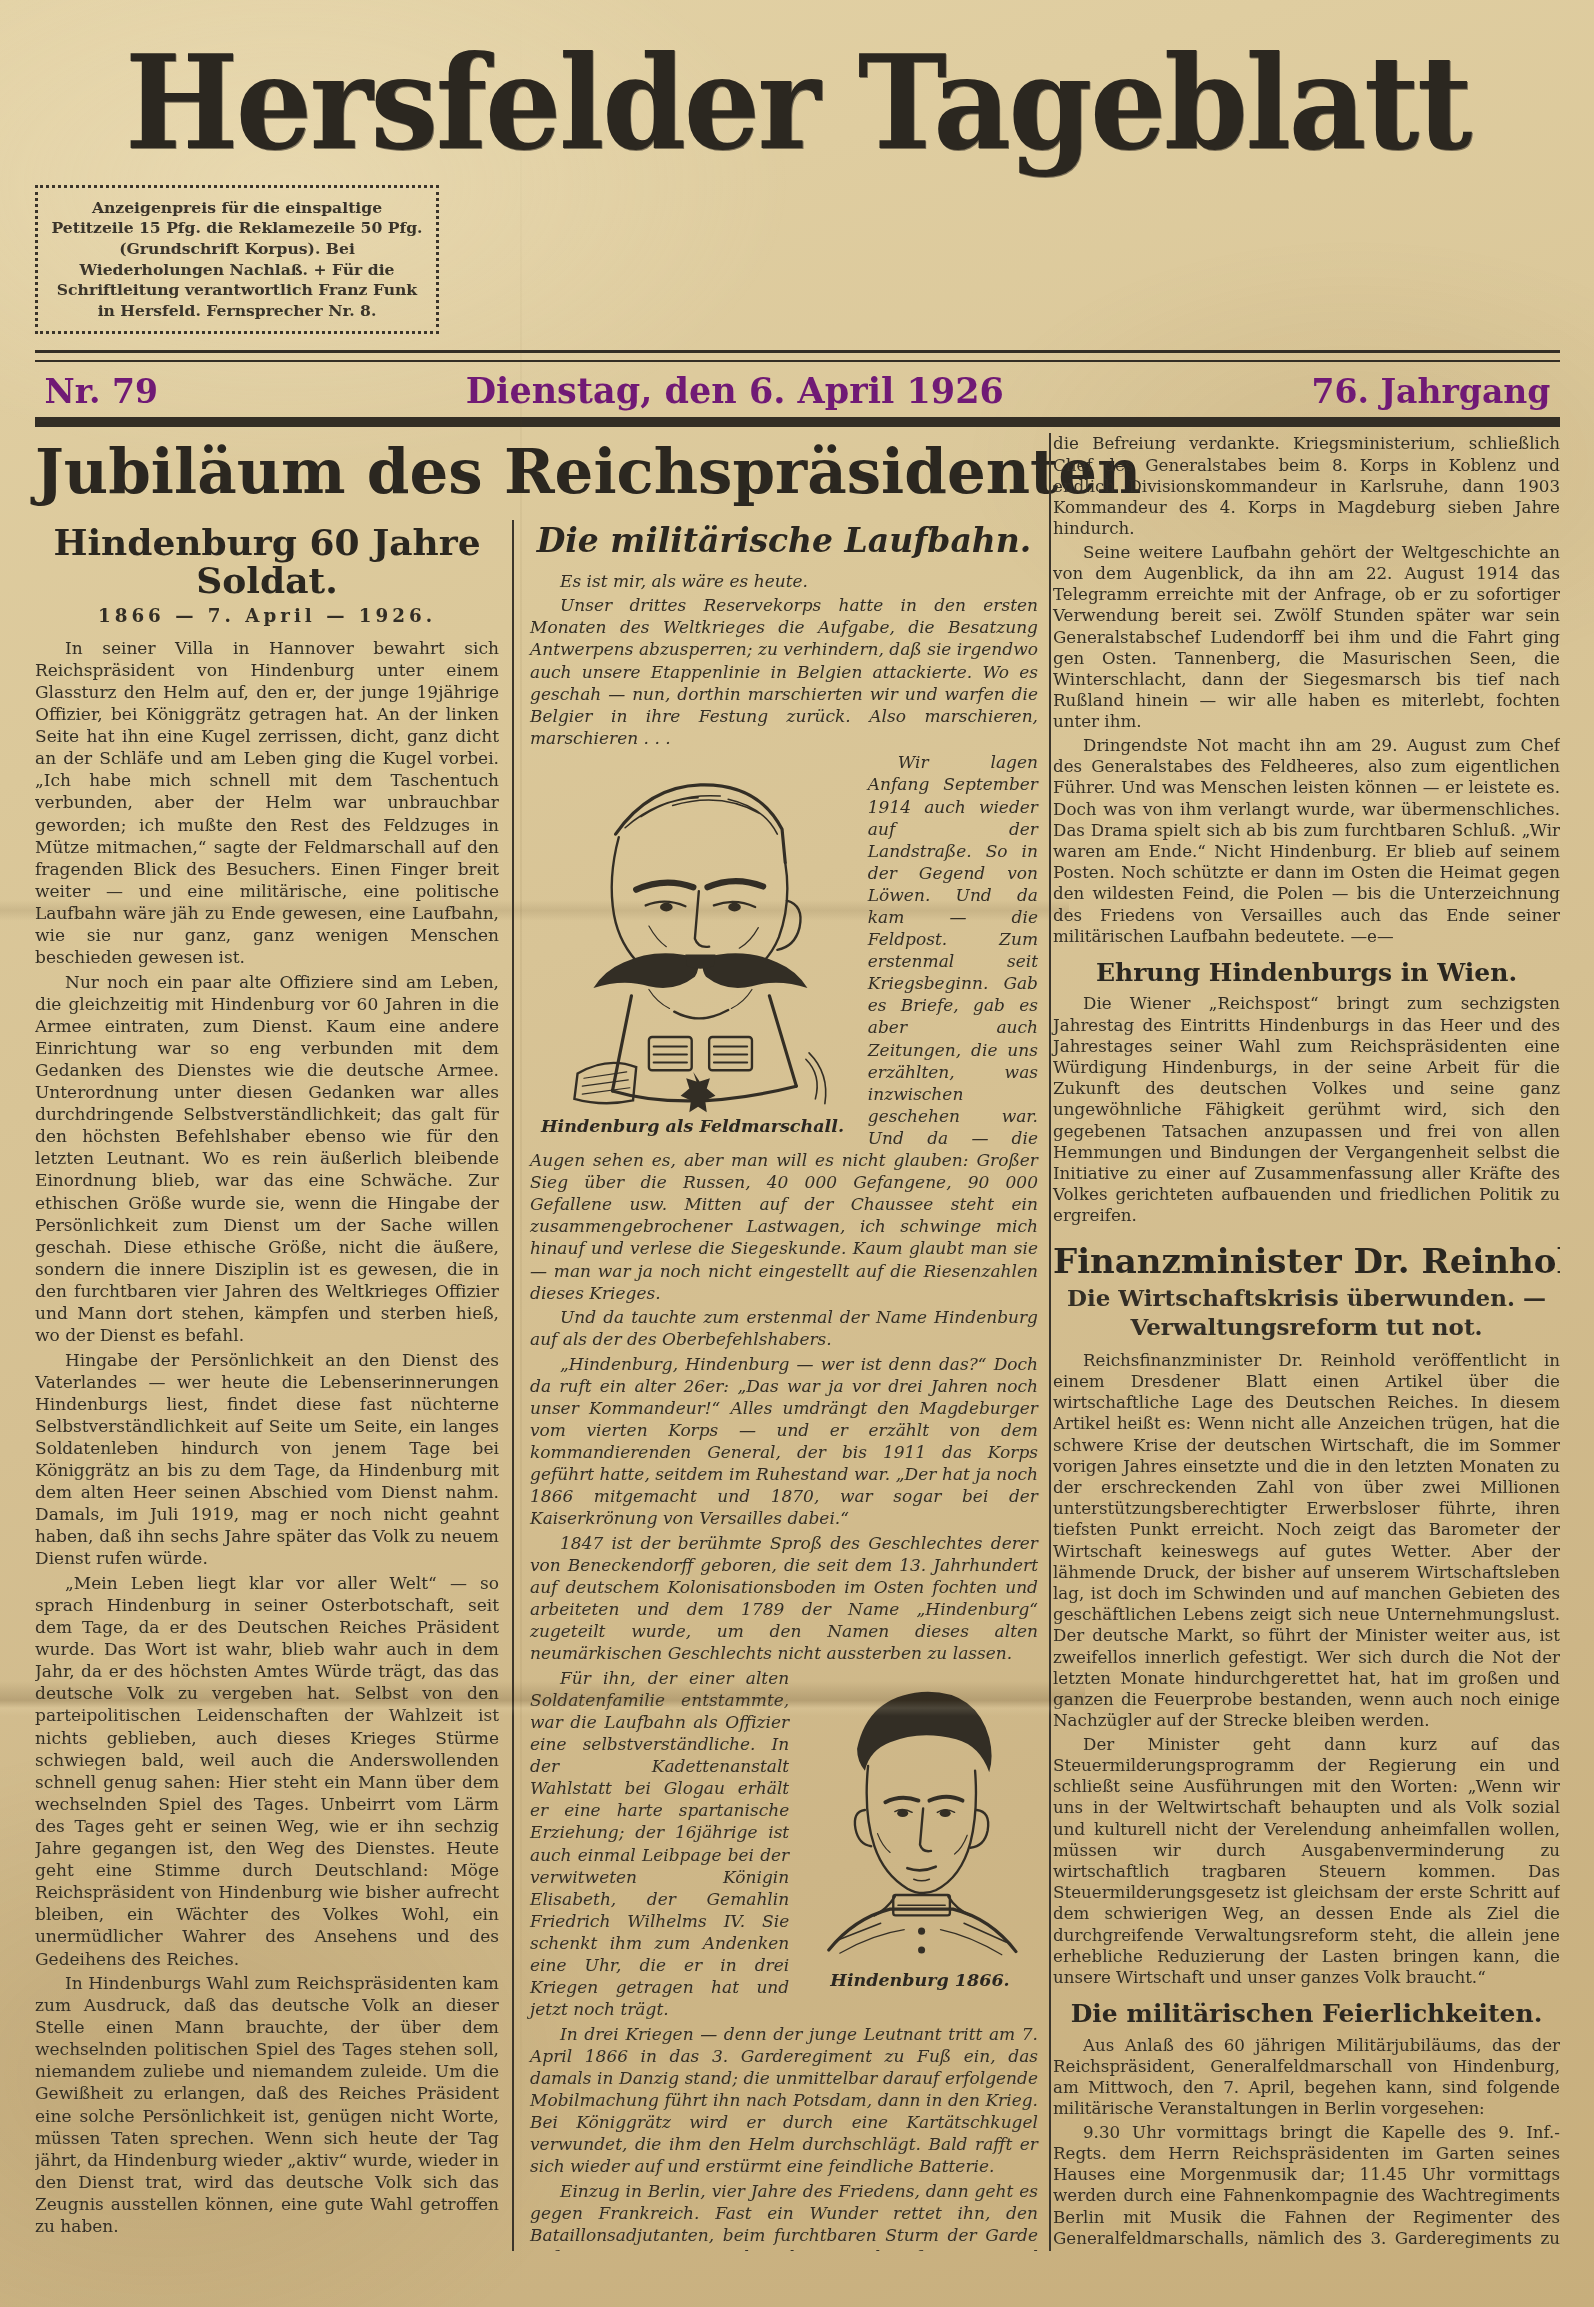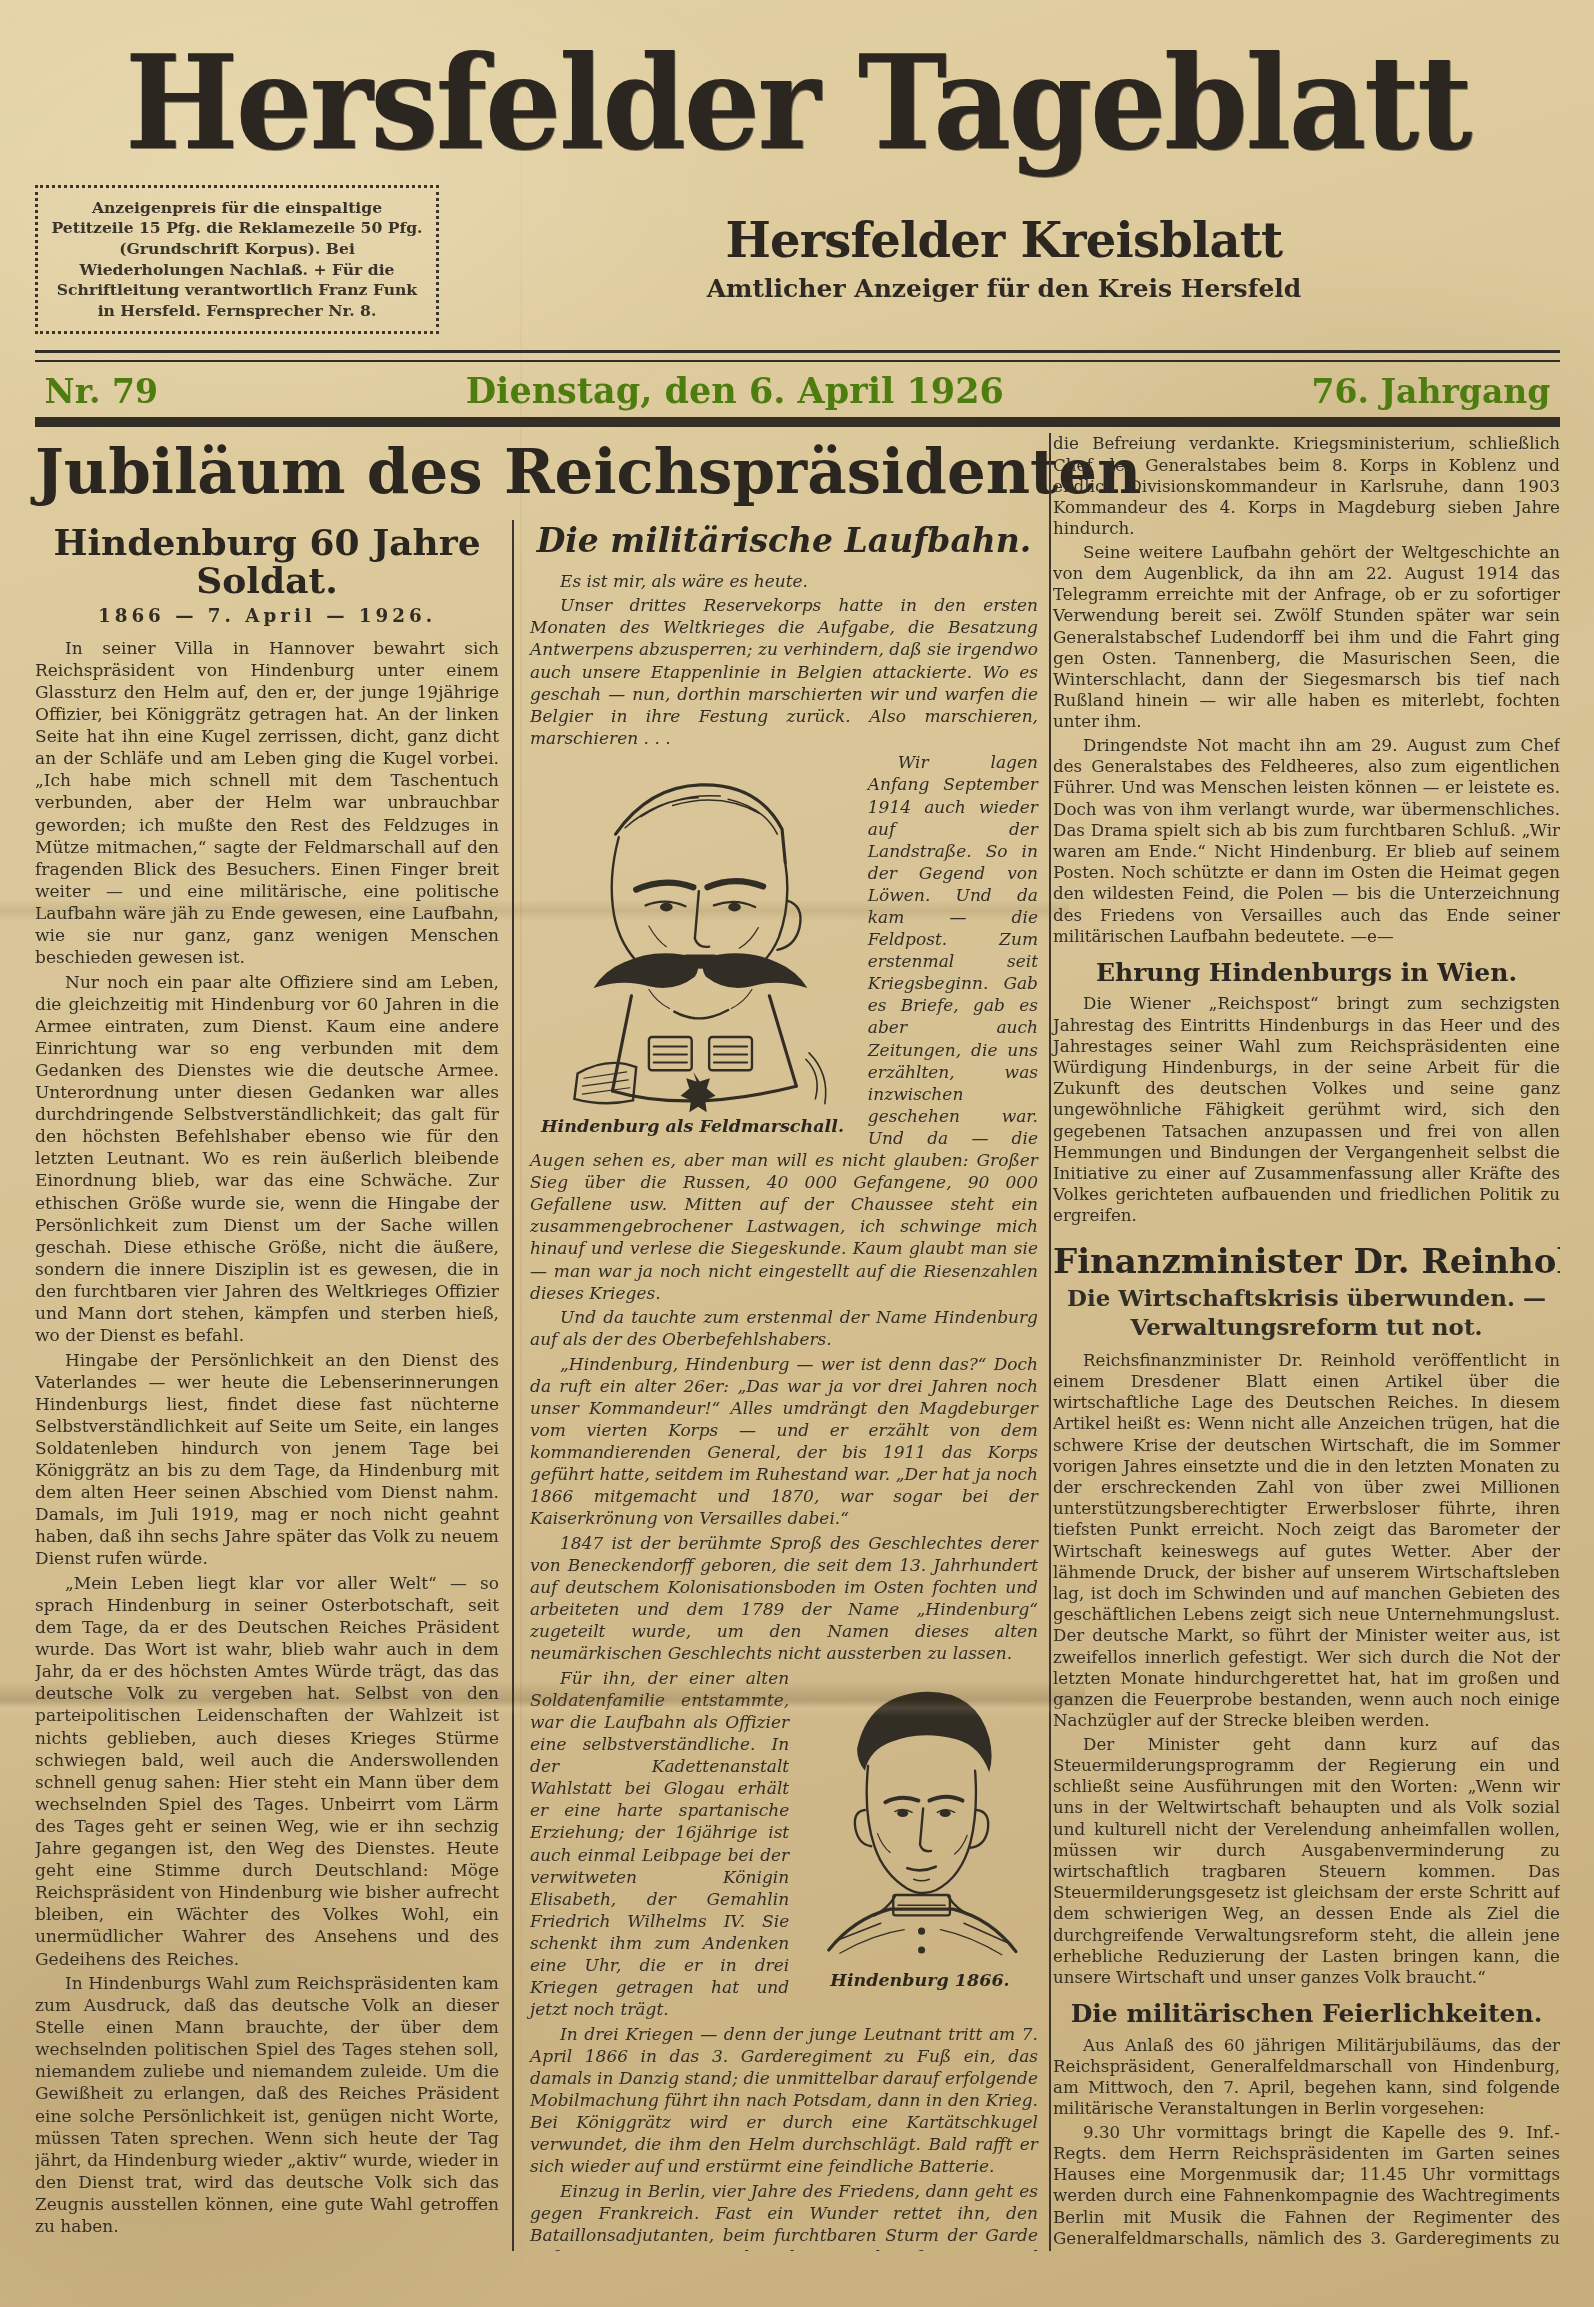--- a/index.html
+++ b/index.html
@@ -31,21 +31,21 @@
   .infobox{
     width:404px;border:3.2px dotted #3a342a;padding:9.6px 11px;box-sizing:border-box;
     font-size:15.6px;font-weight:bold;line-height:1.32;text-align:center;color:#3a342a;
     align-self:flex-start;
   }
   .centerhead{flex:1;text-align:center;align-self:center;}
   .centerhead .kreisblatt{font-size:48px;font-weight:900;line-height:1;margin:0;color:#2b2720;letter-spacing:-0.8px;}
   .centerhead .anzeiger{font-size:25px;font-weight:bold;margin-top:9.6px;color:#2e2922;}
   .dbl-rule{margin-top:16px;height:7.2px;border-top:3.2px solid #332e25;border-bottom:2.4px solid #332e25;}
   .daterow{display:flex;justify-content:space-between;align-items:baseline;
-    padding:8px 9.6px 4.8px;font-weight:900;color:#4d7c0f;}
+    padding:8px 9.6px 4.8px;font-weight:900;color:#701a75;}
   .daterow .issue{font-size:33px;}
   .daterow .date{font-size:35px;}
   .daterow .vol{font-size:33px;}
   .thick-rule{height:9.6px;background:#332e25;margin-top:1.6px;}
   .main{display:flex;margin-top:6.4px;height:1818px;}
   .left23{width:1014px;display:flex;flex-direction:column;min-width:0;}
   .headline{
     font-size:61px;font-weight:900;text-align:center;line-height:1.02;
     padding:8px 0 16px;color:#2b2720;letter-spacing:0px;white-space:nowrap;
   }
@@ -72,24 +72,20 @@
 </style>
 </head>
 <body>
 
 <div class="page">
 
   <div class="masthead">Hersfelder Tageblatt</div>
 
   <div class="subrow">
     <div class="infobox">Anzeigenpreis für die einspaltige Petitzeile 15 Pfg. die Reklamezeile 50 Pfg. (Grundschrift Korpus). Bei Wiederholungen Nachlaß. + Für die Schriftleitung verantwortlich Franz Funk in Hersfeld. Fernsprecher Nr. 8.</div>
-    <div class="centerhead">
-      <div class="kreisblatt">Hersfelder Kreisblatt</div>
-      <div class="anzeiger">Amtlicher Anzeiger für den Kreis Hersfeld</div>
-    </div>
   </div>
 
   <div class="dbl-rule"></div>
 
   <div class="daterow">
     <span class="issue">Nr. 79</span>
     <span class="date">Dienstag, den 6. April 1926</span>
     <span class="vol">76. Jahrgang</span>
   </div>
 

